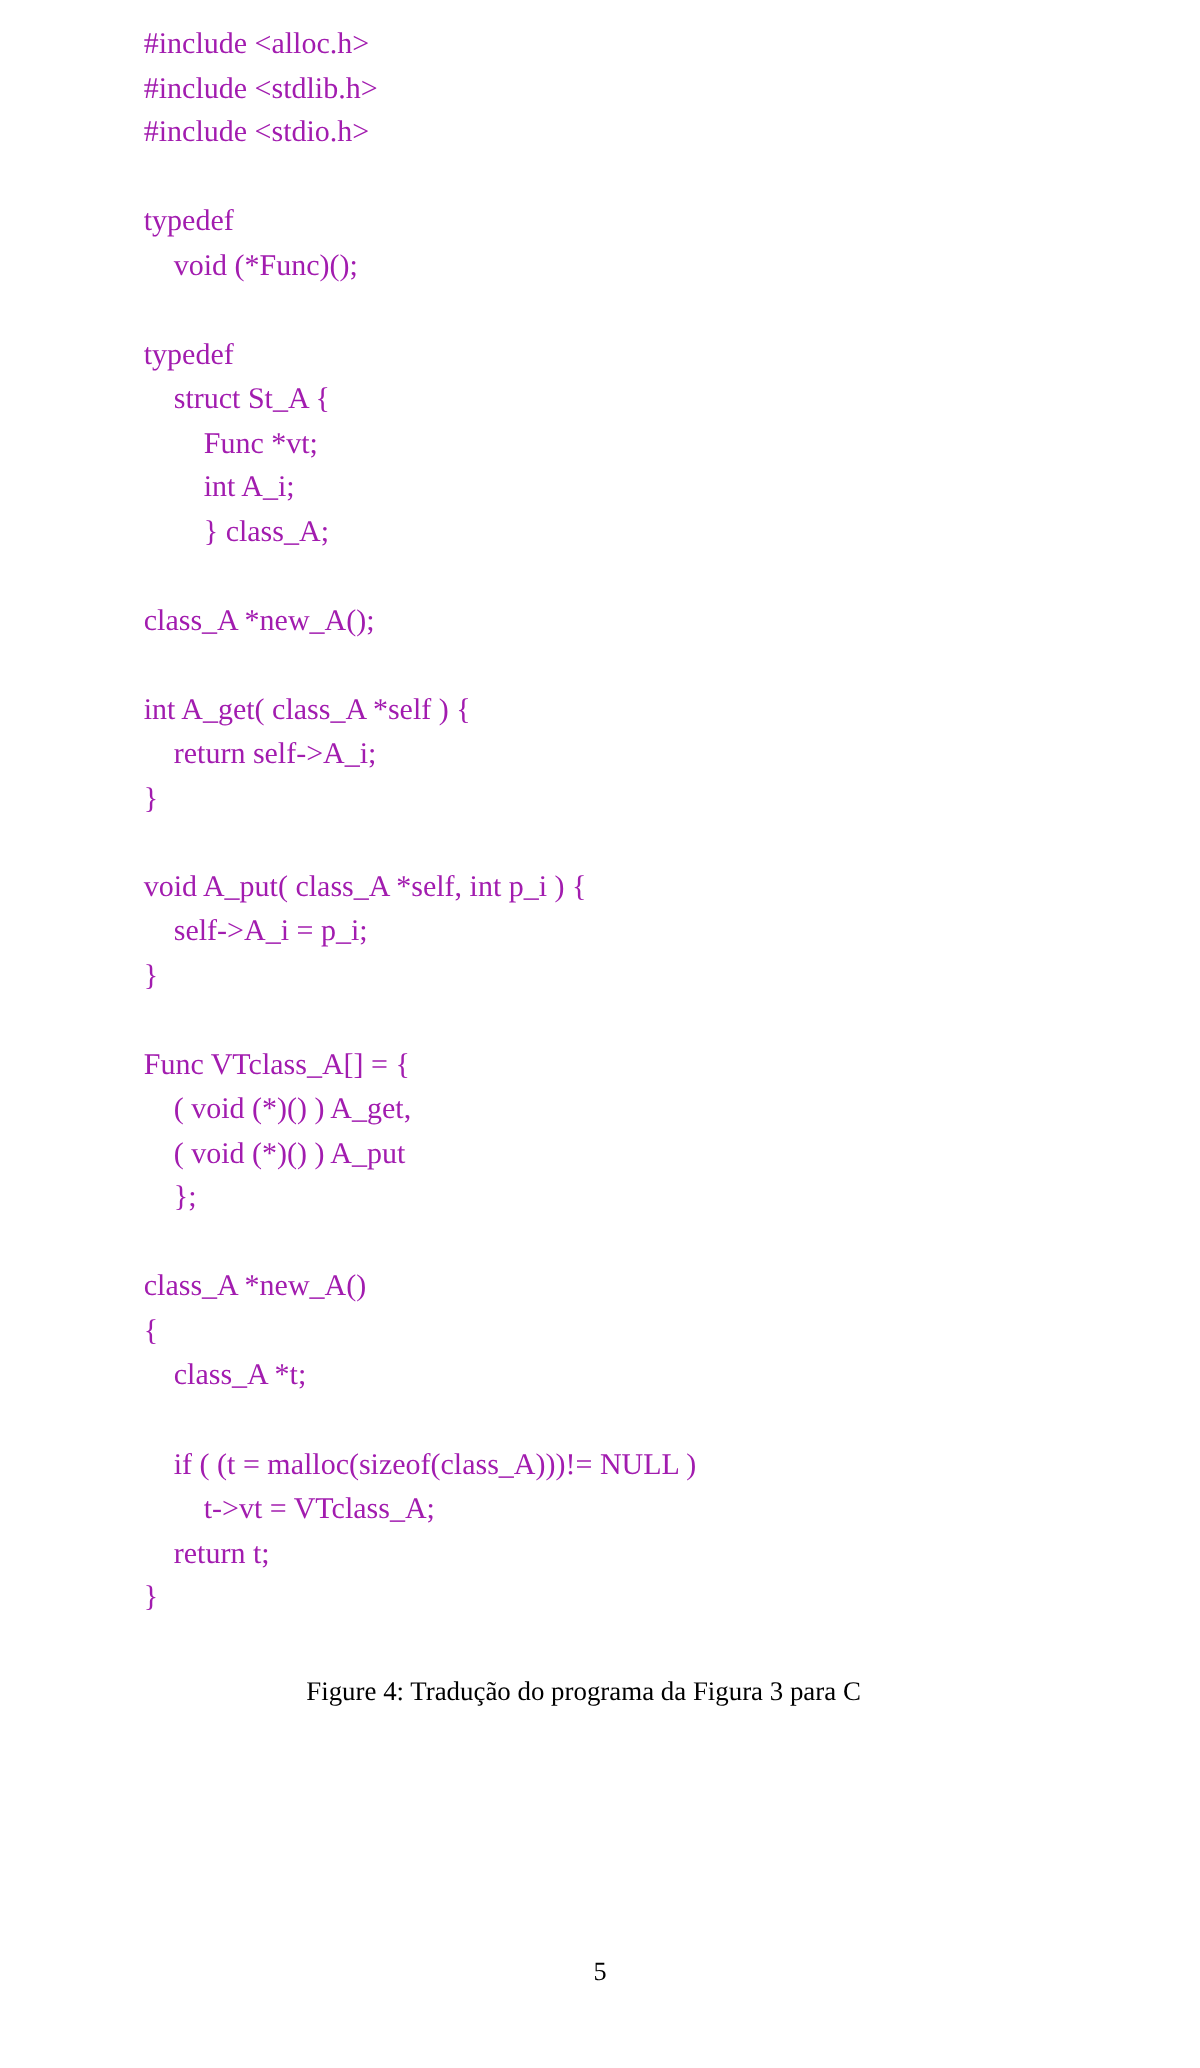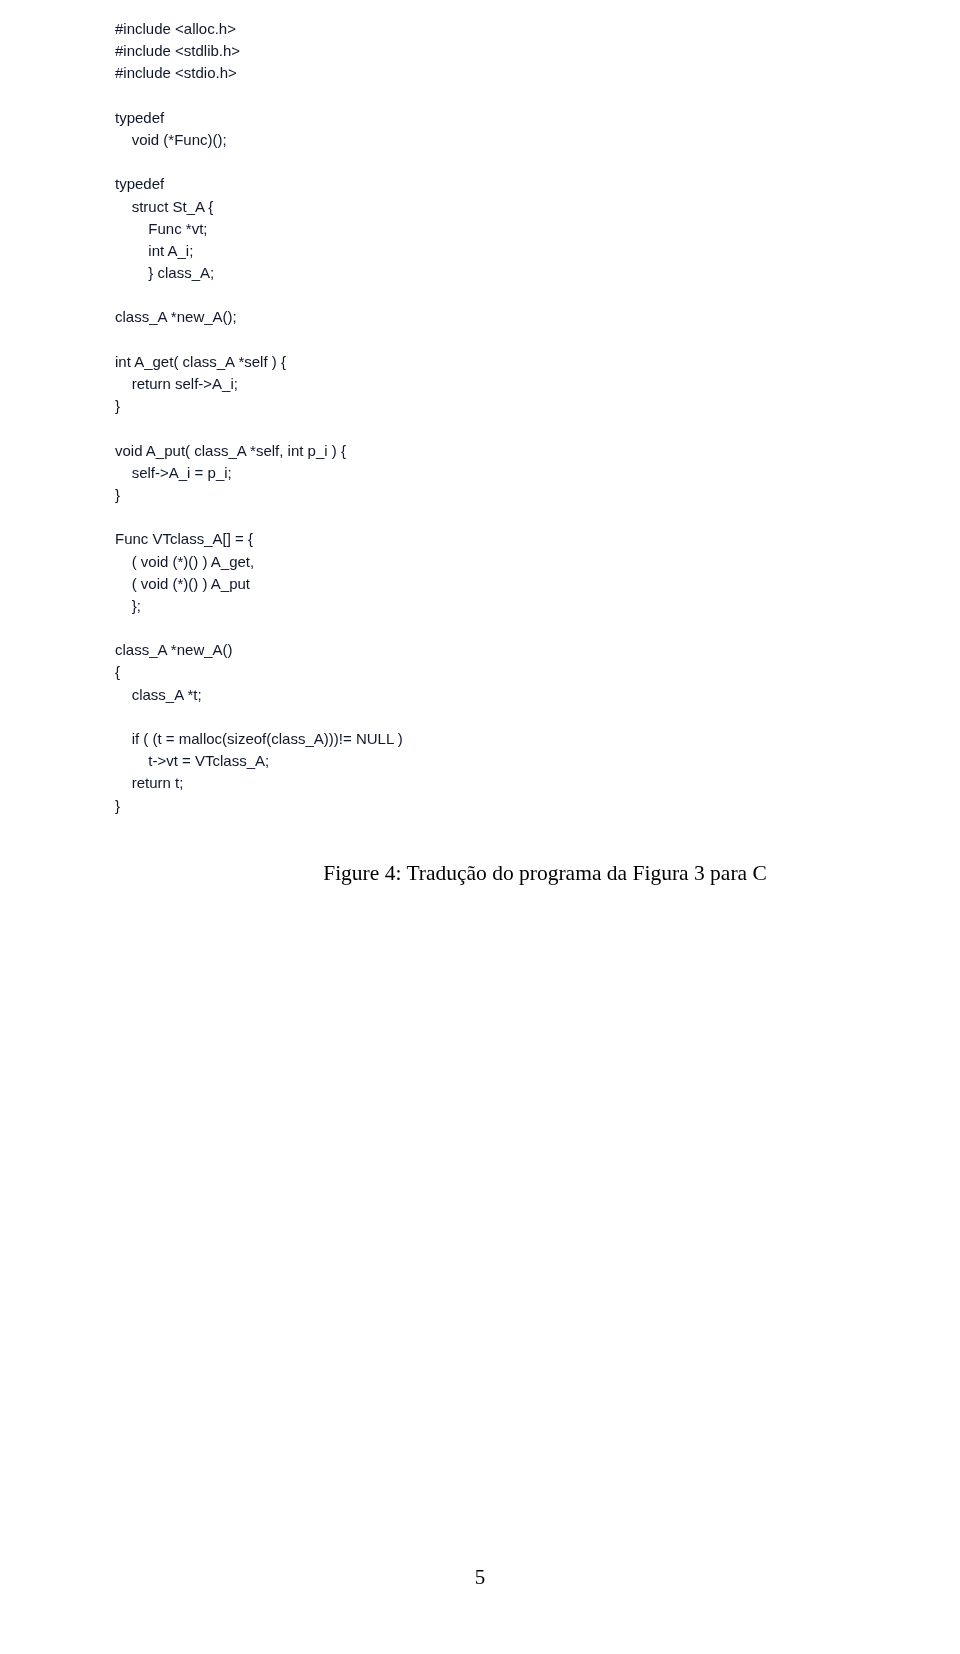--- a/index.html
+++ b/index.html
@@ -8,30 +8,30 @@
     background: #ffffff;
     width: 960px;
     height: 1654px;
     position: relative;
     font-family: "Times New Roman", Times, serif;
   }
   .page {
     padding: 18px 115px 0 115px;
   }
   .code {
-    font-family: Liberation Sans, sans-serif;
-    font-size: 15px;
+    font-family: Liberation Serif, serif;
+    font-size: 24px;
     line-height: 1.48;
     white-space: pre;
-    color: #0f172a;
+    color: #a21caf;
   }
   .caption {
     font-family: "Times New Roman", Times, serif;
     font-size: 21.5px;
-    text-align: center;
+    text-align: left;
     margin-top: 44px;
     margin-left: 130px;
     color: #000;
   }
   .page-number {
     position: absolute;
     bottom: 64px;
     left: 0;
     width: 960px;
     text-align: center;

